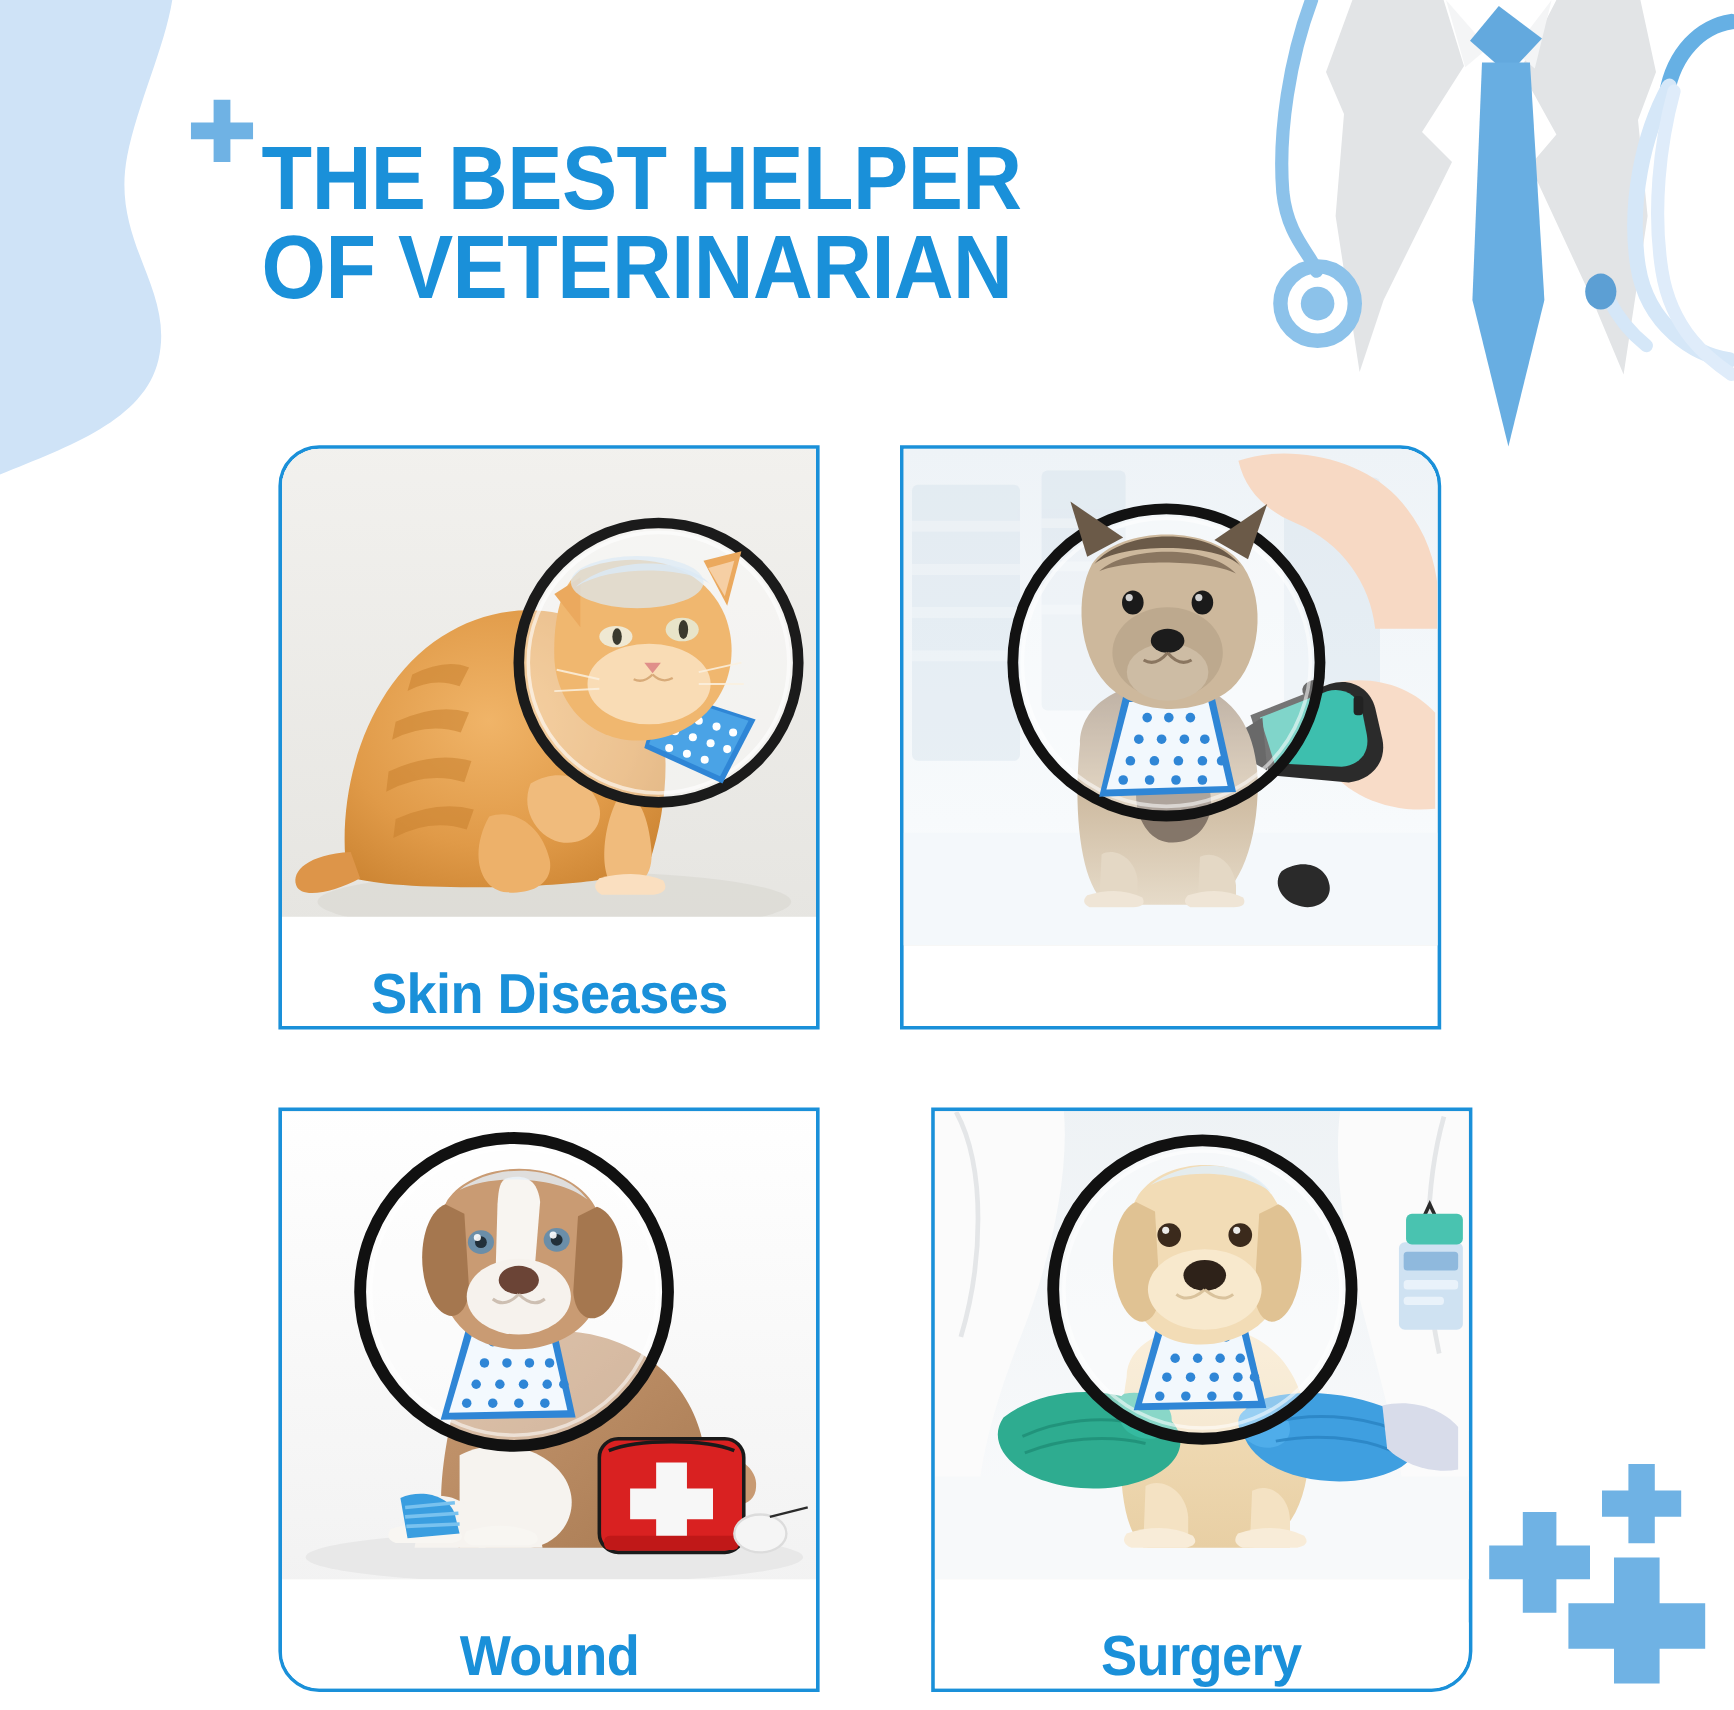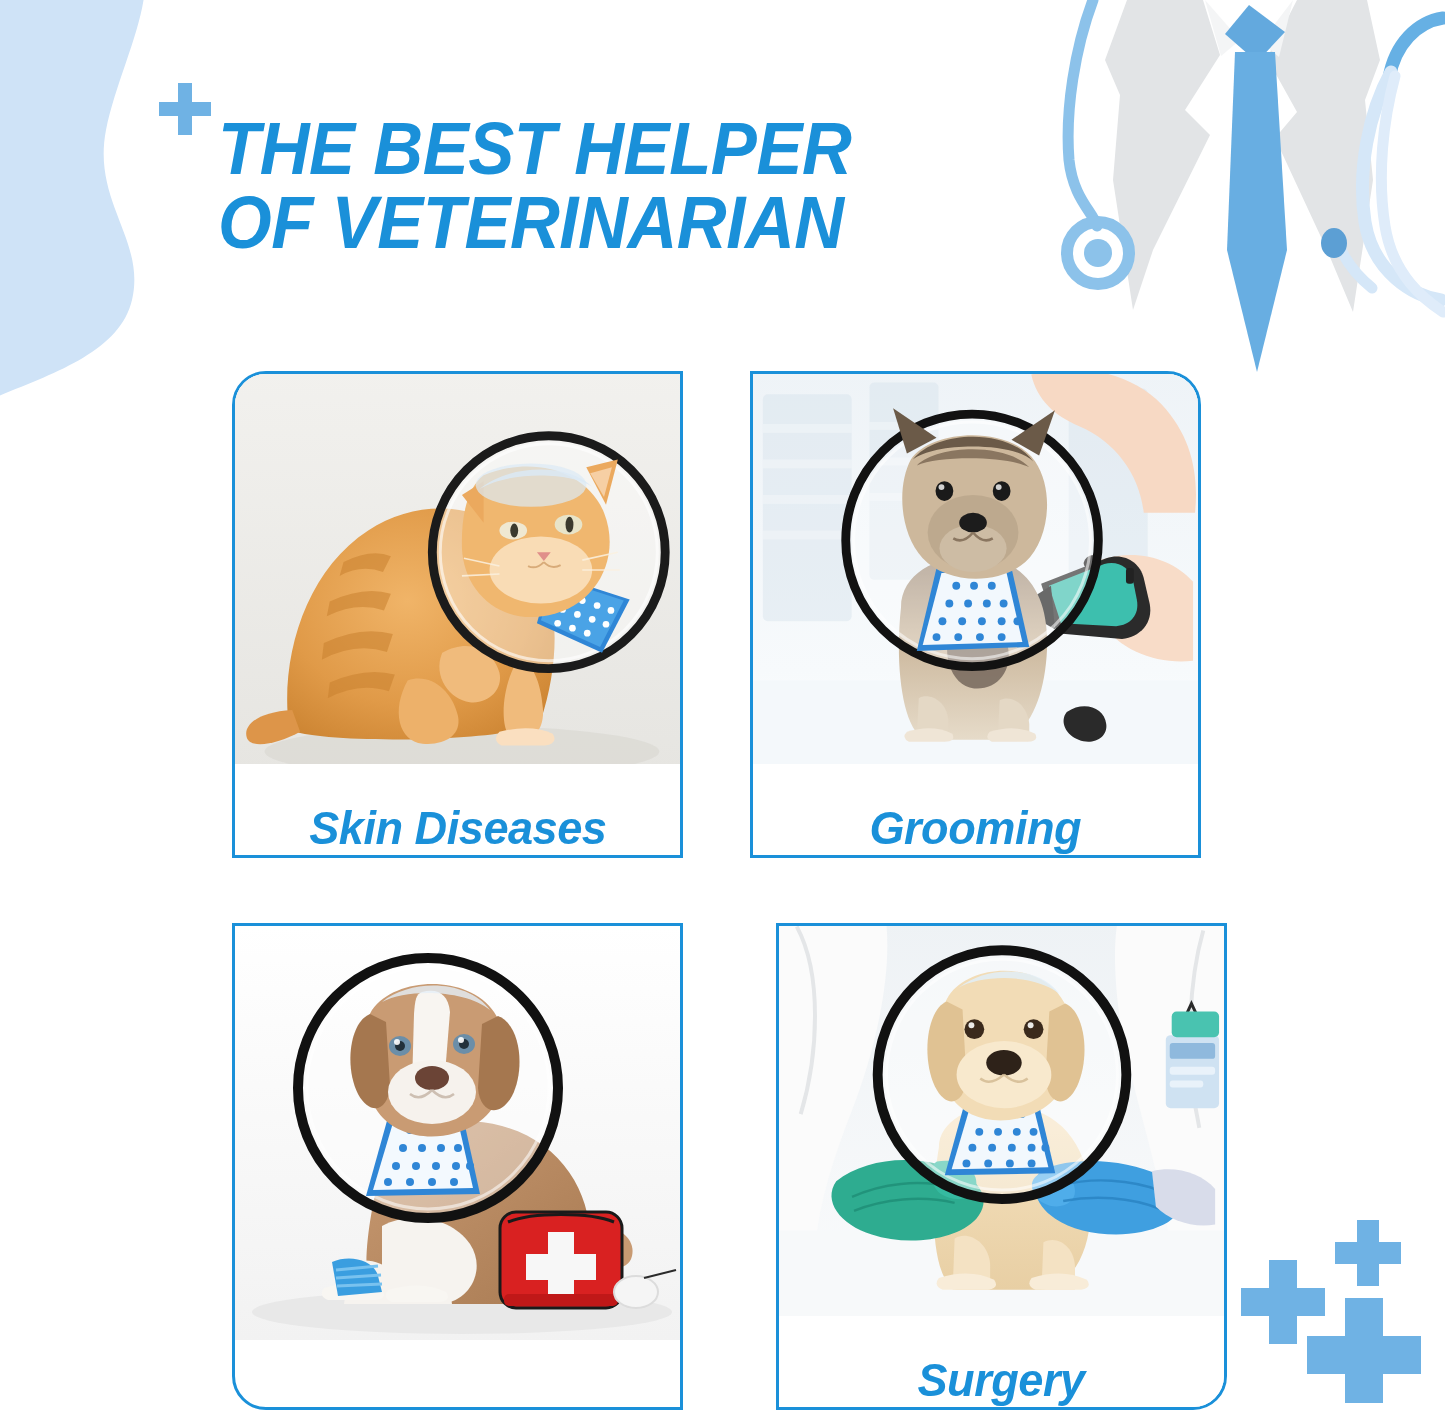--- a/index.html
+++ b/index.html
@@ -3,21 +3,21 @@
 <meta charset="utf-8">
 <style>
   html,body{margin:0;padding:0;}
   body{
     width:1445px;height:1425px;
     background:#ffffff;
     font-family:"Liberation Sans", sans-serif;
     overflow:hidden;
     position:relative;
   }
-  .stage{position:absolute;inset:0;overflow:hidden;font-style:italic;}
+  .stage{position:absolute;inset:0;overflow:hidden;}
 
   
   .bg-blob{position:absolute;left:-130px;top:-60px;width:330px;height:520px;z-index:1;}
   .bg-doctor{position:absolute;right:0;top:0;width:410px;height:400px;z-index:1;}
   .bg-sparkles{position:absolute;right:18px;bottom:22px;width:190px;height:185px;z-index:1;}
 
   
   .headline{
     position:absolute;left:218px;top:112px;z-index:5;
     width:860px;
@@ -314,23 +314,20 @@
 
           <ellipse cx="194" cy="128" rx="9" ry="10" fill="#1a1a1a"></ellipse>
           <ellipse cx="252" cy="128" rx="9" ry="10" fill="#1a1a1a"></ellipse>
           <circle cx="191" cy="124" r="3" fill="#ffffff" opacity="0.8"></circle>
           <circle cx="249" cy="124" r="3" fill="#ffffff" opacity="0.8"></circle>
 
           <ellipse cx="223" cy="160" rx="14" ry="10" fill="#1c1c1c"></ellipse>
           <path d="M223,170 q-10,12 -20,6 M223,170 q10,12 20,6" stroke="#8a7660" stroke-width="2.5" fill="none"></path>
         </svg>
       </div>
-      <div class="caption">
-        <span>Grooming</span>
-      </div>
     </div>
 
     <div class="card c3">
       <div class="photo">
         <svg viewBox="0 0 451 414" preserveAspectRatio="xMidYMid slice" aria-hidden="true">
           <defs>
             <linearGradient id="bg3" x1="0" y1="0" x2="0" y2="1">
               <stop offset="0" stop-color="#ffffff"></stop>
                 <stop offset="1" stop-color="#f2f2f2"></stop>
             </linearGradient>
@@ -409,20 +406,23 @@
           <ellipse cx="232" cy="118" rx="11" ry="10" fill="#6b8ea8"></ellipse>
           <circle cx="168" cy="120" r="5" fill="#22303a"></circle>
           <circle cx="232" cy="118" r="5" fill="#22303a"></circle>
           <circle cx="165" cy="116" r="3" fill="#ffffff" opacity="0.9"></circle>
           <circle cx="229" cy="114" r="3" fill="#ffffff" opacity="0.9"></circle>
 
           <ellipse cx="200" cy="152" rx="17" ry="12" fill="#6b4436"></ellipse>
           <path d="M200,164 q-12,12 -22,4 M200,164 q12,12 22,4" stroke="#cdbfb2" stroke-width="2.5" fill="none"></path>
         </svg>
       </div>
+      <div class="caption">
+        <span>Wound</span>
+      </div>
     </div>
 
     <div class="card c4">
       <div class="photo">
         <svg viewBox="0 0 451 414" preserveAspectRatio="xMidYMid slice" aria-hidden="true">
           <defs>
             <linearGradient id="bg4" x1="0" y1="0" x2="0" y2="1">
               <stop offset="0" stop-color="#eef2f5"></stop>
                 <stop offset="1" stop-color="#fafbfc"></stop>
             </linearGradient>

